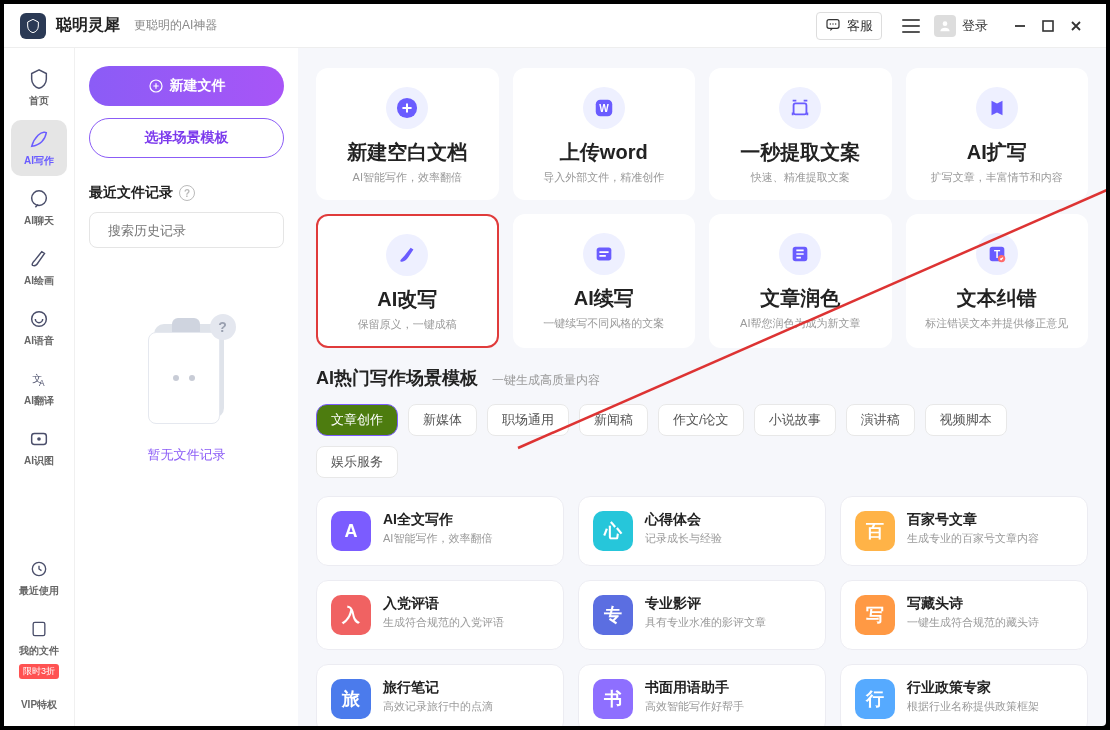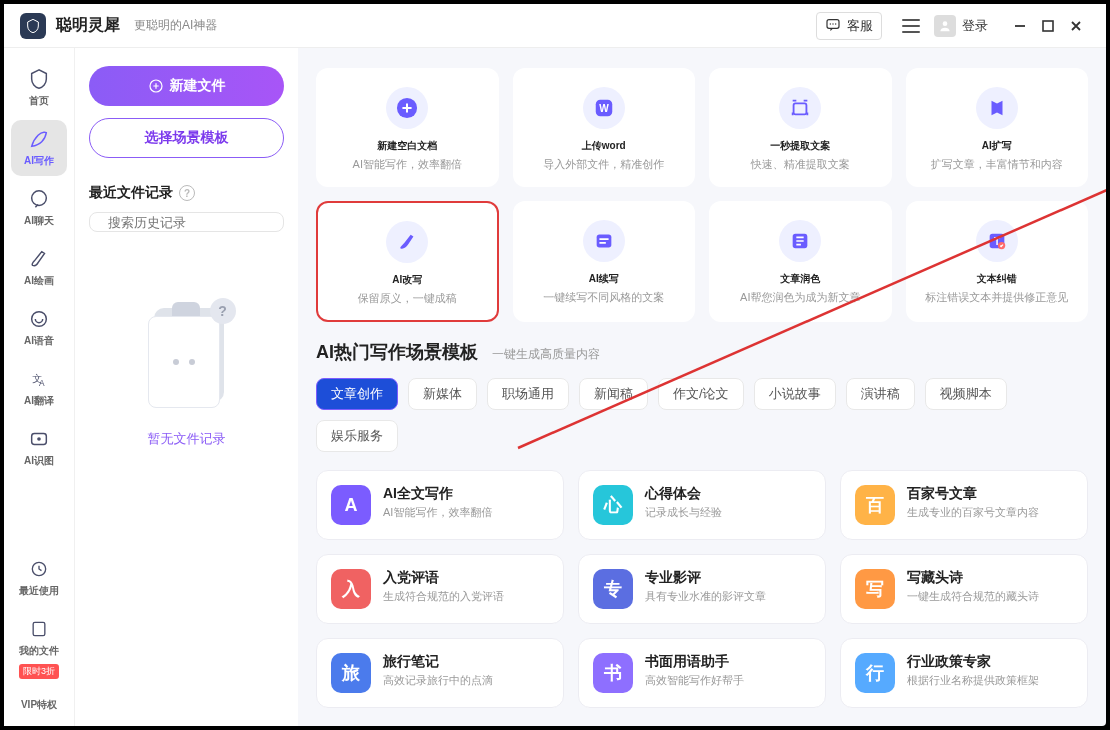--- a/index.html
+++ b/index.html
@@ -34,47 +34,47 @@
 .nav-item.active .nav-lb { color: #6a5cff; }
 .nav-sep { flex: 1; min-height: 8px; }
 .badge-disc { position: absolute; top: -6px; left: 50%; transform: translateX(-50%); background: #ff5252; color: #fff; font-size: 9px; padding: 1px 4px; border-radius: 3px; white-space: nowrap; }
 
 
 .leftp { width: 224px; background: #fff; border-left: 1px solid #f0f0f0; padding: 18px 14px; display: flex; flex-direction: column; }
 .btn-new { height: 40px; border-radius: 20px; background: linear-gradient(90deg,#8b5cf6,#a855f7); color: #fff; font-size: 14px; font-weight: 600; display: flex; align-items: center; justify-content: center; gap: 6px; cursor: pointer; margin-bottom: 12px; }
 .btn-tpl { height: 40px; border-radius: 20px; border: 1.5px solid #8b5cf6; color: #7c3aed; font-size: 14px; font-weight: 600; display: flex; align-items: center; justify-content: center; cursor: pointer; background: #fff; margin-bottom: 26px; }
 .recent-hd { display: flex; align-items: center; gap: 6px; font-size: 14px; font-weight: 600; color: #222; margin-bottom: 10px; }
 .help-circ { width: 16px; height: 16px; border: 1px solid #bbb; border-radius: 50%; font-size: 10px; color: #bbb; display: flex; align-items: center; justify-content: center; }
-.search-box { display: flex; align-items: center; gap: 8px; border: 1px solid #e5e5e5; border-radius: 8px; height: 20px; padding: 0 10px; margin-bottom: 30px; }
+.search-box { display: flex; align-items: center; gap: 8px; border: 1px solid #e5e5e5; border-radius: 8px; height: 36px; padding: 0 10px; margin-bottom: 30px; }
 .search-box input { border: none; outline: none; font-size: 13px; flex: 1; color: #333; background: transparent; }
 .empty-ill { flex: 1; display: flex; flex-direction: column; align-items: center; justify-content: flex-start; margin-top: 40px; }
 .clipboard { width: 90px; height: 110px; position: relative; }
 .clip-back { position: absolute; top: 6px; left: 12px; width: 70px; height: 94px; background: #dfe3ea; border-radius: 10px; }
 .clip-front { position: absolute; top: 14px; left: 6px; width: 72px; height: 92px; background: #fff; border: 1px solid #e5e8ef; border-radius: 8px; display: flex; align-items: center; justify-content: center; gap: 10px; }
 .clip-front::before, .clip-front::after { content: ""; width: 6px; height: 6px; background: #c8ccd6; border-radius: 50%; }
 .clip-top { position: absolute; top: 0; left: 30px; width: 28px; height: 16px; background: #cfd4df; border-radius: 6px 6px 0 0; }
 .clip-q { position: absolute; top: -4px; right: -4px; width: 26px; height: 26px; background: #e4e7ef; border-radius: 50%; display: flex; align-items: center; justify-content: center; font-size: 14px; color: #9aa0b0; font-weight: 700; }
 .empty-text { margin-top: 18px; font-size: 13px; color: #8b5cf6; }
 
 
 .main { flex: 1; overflow-y: auto; padding: 20px 18px 20px 18px; position: relative; }
 .card-grid4 { display: grid; grid-template-columns: repeat(4,1fr); gap: 14px; margin-bottom: 16px; }
 .card { background: #fff; border-radius: 12px; padding: 18px 10px 14px; display: flex; flex-direction: column; align-items: center; text-align: center; cursor: pointer; border: 1px solid transparent; }
 .card.hl { border: 2px solid #e03b3b; }
 .card-ic { width: 42px; height: 42px; border-radius: 50%; background: #eef0ff; display: flex; align-items: center; justify-content: center; margin-bottom: 10px; }
 .card-ic svg { width: 22px; height: 22px; }
-.card-tt { font-size: 10px; font-weight: 700; color: #222; margin-bottom: 4px; }
+.card-tt { font-size: 20px; font-weight: 700; color: #222; margin-bottom: 4px; }
 .card-sub { font-size: 11px; color: #999; }
 
 .sec-hd { display: flex; align-items: baseline; gap: 14px; margin: 18px 0 14px; }
 .sec-tt { font-size: 18px; font-weight: 800; color: #222; }
 .sec-sub { font-size: 12px; color: #999; }
 .tabs { display: flex; gap: 10px; flex-wrap: wrap; margin-bottom: 18px; }
 .tab { padding: 6px 14px; border-radius: 8px; font-size: 13px; color: #555; background: #fff; border: 1px solid #e8e8e8; cursor: pointer; }
-.tab.on { background: #1d4ed8; color: #fff; border-color: #7b5cff; }
+.tab.on { background: #4d7c0f; color: #fff; border-color: #7b5cff; border-radius: 11px; }
 .tpl-grid { display: grid; grid-template-columns: repeat(3,1fr); gap: 14px; }
 .tpl-card { background: #fff; border: 1px solid #ececf2; border-radius: 12px; padding: 14px; display: flex; gap: 12px; cursor: pointer; }
 .tpl-ic { width: 40px; height: 40px; border-radius: 10px; flex-shrink: 0; display: flex; align-items: center; justify-content: center; font-size: 18px; color: #fff; font-weight: 700; }
 .tpl-tx { display: flex; flex-direction: column; }
 .tpl-tt { font-size: 14px; font-weight: 700; color: #222; margin-bottom: 2px; }
 .tpl-sub { font-size: 11px; color: #999; }
 .c-purple{background:#7b5cff}.c-teal{background:#26c6da}.c-orange{background:#ffb347}.c-red{background:#f06262}.c-indigo{background:#5b6ee1}.c-amber{background:#ff9944}.c-blue{background:#4b7bec}.c-violet{background:#8e6fff}.c-sky{background:#56aaff}
 
 
 .arrow-svg { position: absolute; top: 110px; left: 190px; width: 700px; height: 300px; pointer-events: none; }

